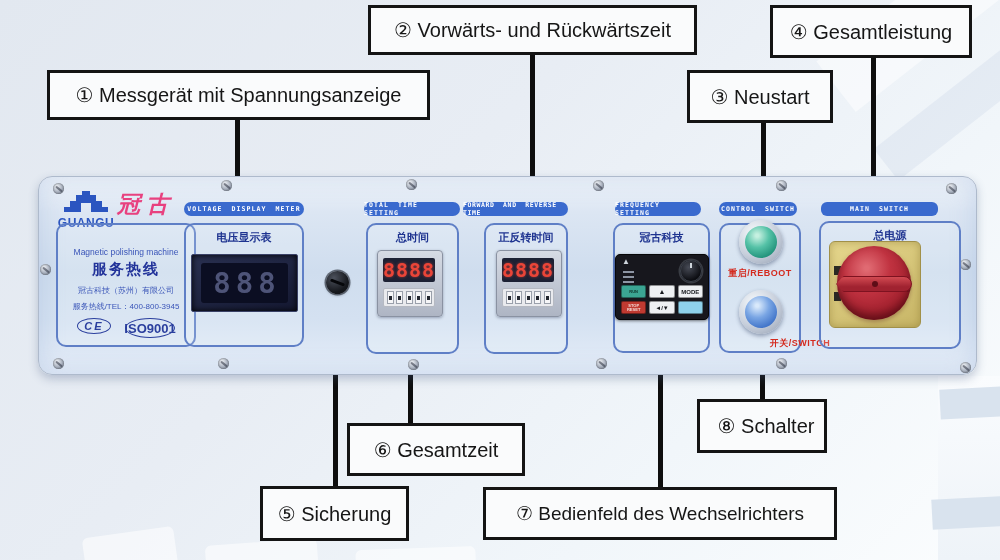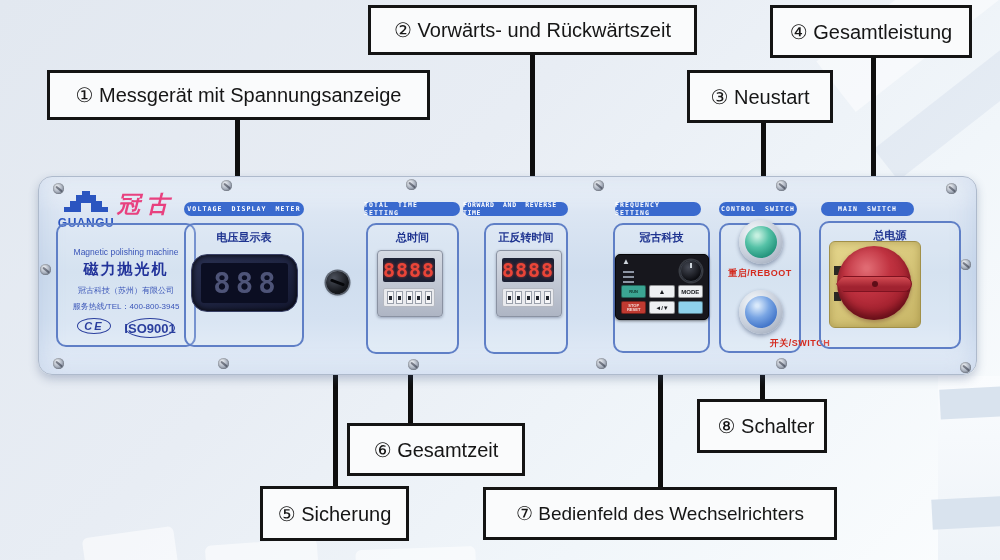--- a/index.html
+++ b/index.html
@@ -50,21 +50,21 @@
     background:radial-gradient(circle at 35% 30%,#eef1f5,#a9b1bf 55%,#737c8c 92%);
     box-shadow:inset 0 0 2px rgba(0,0,0,.55);}
   .screw::after{content:"";position:absolute;left:1.5px;top:4.5px;width:8px;height:2px;
     background:rgba(40,45,60,.55);transform:rotate(38deg);border-radius:1px;}
 
   .strip{position:absolute;height:14px;top:25px;box-sizing:border-box;background:#3a6ace;border-radius:7px;
     color:#fff;display:flex;align-items:center;justify-content:center;
     font-size:6.5px;font-weight:bold;letter-spacing:1.1px;word-spacing:4px;
     font-family:"DejaVu Sans Mono",monospace;}
   .sv{left:145px;width:120px;} .st{left:325px;width:96px;} .sf{left:424px;width:105px;letter-spacing:.6px;}
-  .sq{left:576px;width:86px;} .sc{left:680px;width:78px;} .sm{left:782px;width:93px;}
+  .sq{left:576px;width:86px;} .sc{left:680px;width:78px;} .sm{left:782px;width:117px;border-radius:6px;}
 
   .ibox{position:absolute;box-sizing:border-box;border:2px solid #5f7fc6;border-radius:10px;
     background:rgba(250,252,255,.16);}
   .b-info{left:17px;top:46px;width:140px;height:124px;}
   .b-volt{left:145px;top:46px;width:120px;height:124px;}
   .b-total{left:327px;top:46px;width:93px;height:131px;}
   .b-fwd{left:445px;top:46px;width:84px;height:131px;}
   .b-freq{left:574px;top:46px;width:97px;height:130px;}
   .b-ctrl{left:680px;top:46px;width:82px;height:130px;}
   .b-main{left:780px;top:44px;width:142px;height:128px;}
@@ -83,21 +83,21 @@
   .info-co{margin-top:6px;font-size:8px;color:#3a55b8;text-align:center;}
   .info-tel{margin-top:5px;font-size:8px;color:#3a55b8;text-align:center;}
   .badge-row{position:absolute;left:0;right:0;bottom:7px;display:flex;justify-content:center;gap:14px;}
   .oval{border:1.5px solid #2b3f9e;border-radius:50%;color:#2b3f9e;font-weight:bold;
     display:flex;align-items:center;justify-content:center;box-sizing:border-box;}
   .ce{width:34px;height:16px;font-size:11px;letter-spacing:2px;font-style:italic;}
   .iso{width:50px;height:20px;font-size:13px;}
 
   
   .voltmeter{position:absolute;left:152px;top:77px;width:105px;height:56px;
-    background:linear-gradient(160deg,#2a3152,#141831);border-radius:16px;border:1px solid #3a4166;
+    background:linear-gradient(160deg,#2a3152,#141831);border-radius:2px;border:1px solid #3a4166;
     box-shadow:inset 0 0 6px #000;}
   .volt-window{position:absolute;left:9px;top:8px;right:9px;bottom:8px;background:#0b0e22;border-radius:3px;
     display:flex;align-items:center;justify-content:center;}
   .volt-digits{font-family:"DejaVu Sans Mono",monospace;font-weight:bold;font-size:29px;color:#4e5478;
     letter-spacing:5px;text-indent:5px;}
 
   
   .fuse{position:absolute;left:287px;top:94px;width:23px;height:23px;border-radius:50%;
     background:radial-gradient(circle at 35% 30%,#4c515c,#15171c 65%);
     box-shadow:0 0 0 1.5px rgba(70,76,88,.8), 0 1px 3px rgba(30,35,50,.5);}
@@ -219,21 +219,21 @@
 
     <div class="strip sv">VOLTAGE DISPLAY METER</div>
     <div class="strip st">TOTAL TIME SETTING</div>
     <div class="strip sf">FORWARD AND REVERSE TIME</div>
     <div class="strip sq">FREQUENCY SETTING</div>
     <div class="strip sc">CONTROL SWITCH</div>
     <div class="strip sm">MAIN SWITCH</div>
 
     <div class="ibox b-info">
       <div class="info-en">Magnetic polishing machine</div>
-      <div class="info-cn">磁力抛光机</div>
+      <div class="info-cn">服务热线</div>
       <div class="info-co">冠古科技（苏州）有限公司</div>
       <div class="info-tel">服务热线/TEL：400-800-3945</div>
       <div class="badge-row">
         <div class="oval ce">CE</div>
         <div class="oval iso">ISO9001</div>
       </div>
     </div>
 
     <div class="ibox b-volt">
       <div class="cn-label">电压显示表</div>

